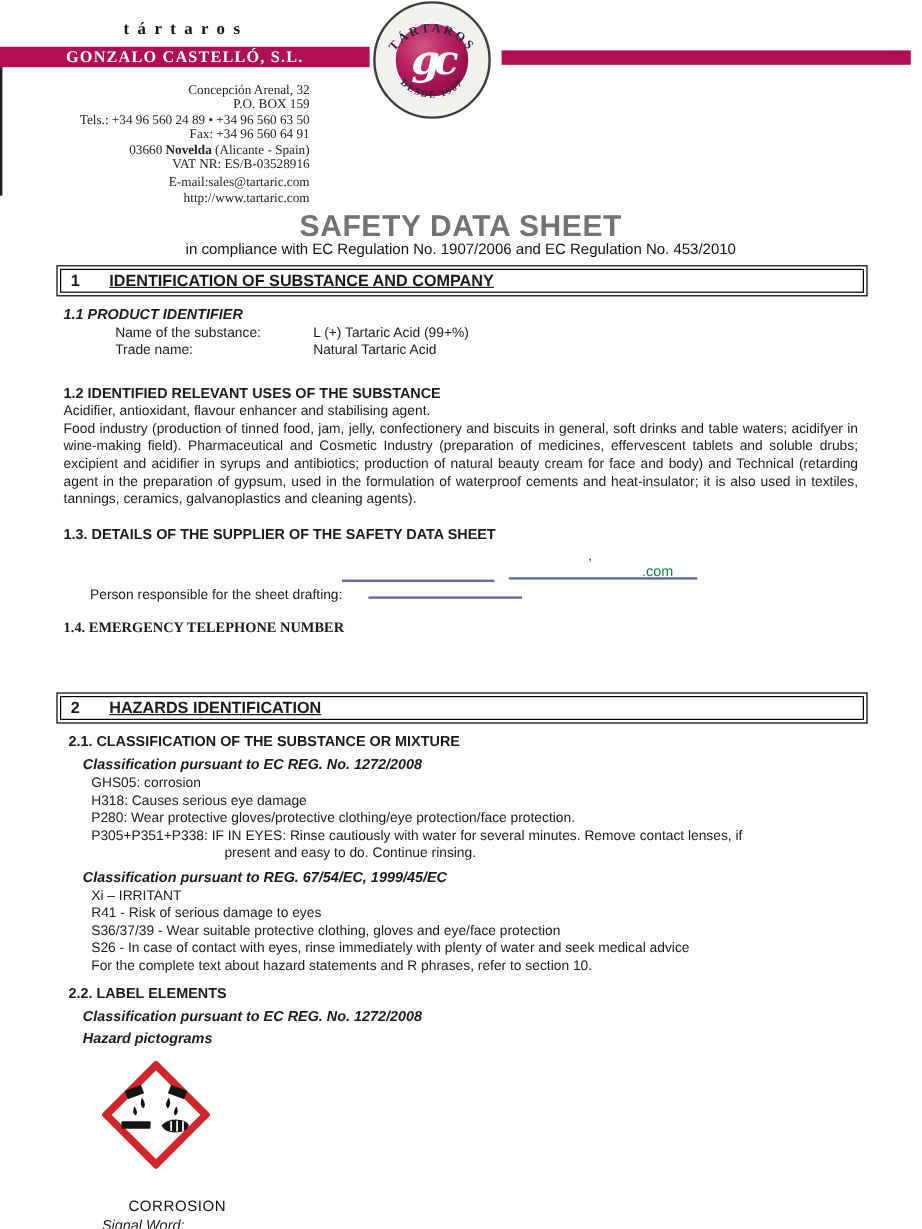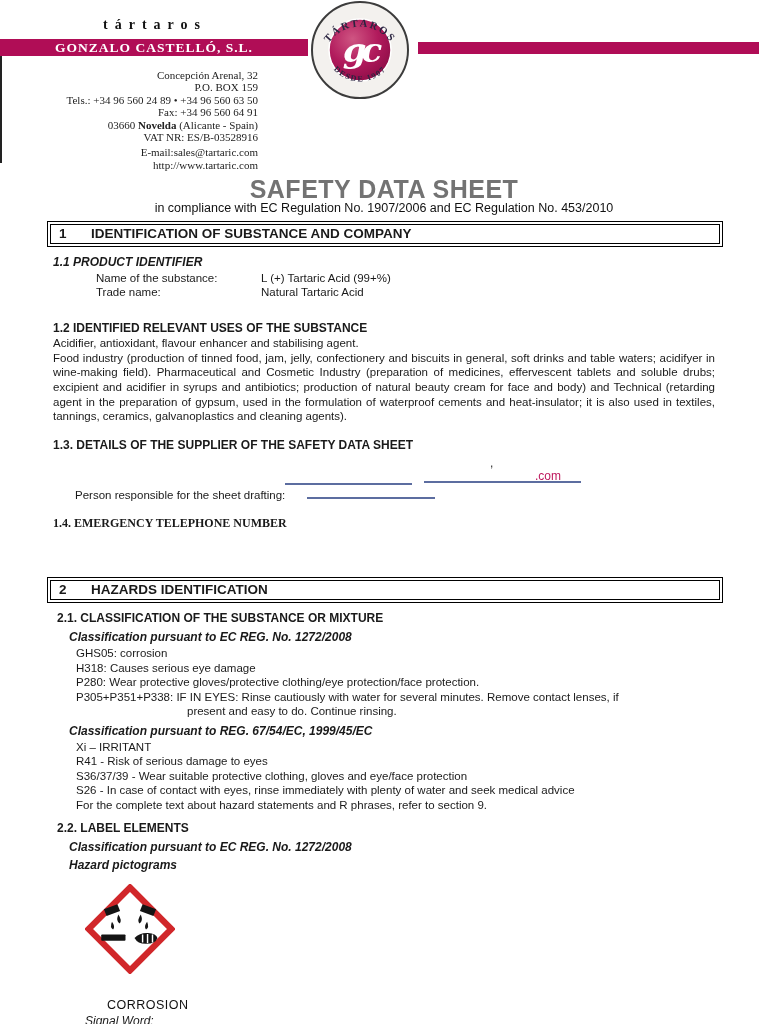--- a/index.html
+++ b/index.html
@@ -27,39 +27,39 @@
   
   .title { position:absolute; left:0; top:175px; width:768px; text-align:center;
            color:#737373; font-weight:bold; font-size:25px; letter-spacing:0.5px; }
   .subtitle { position:absolute; left:0; top:201px; width:768px; text-align:center;
               font-size:12.5px; color:#111; }
 
   
   .doc { position:absolute; left:47px; top:221px; width:676px; font-size:11.5px; }
 
   .secbox { border:1px solid #000; padding:2px; margin-bottom:8px; }
-  .secbox-inner { border:1px solid #000; padding:1px 25px 2px 8px; font-weight:bold; font-size:13.5px; }
+  .secbox-inner { border:1px solid #000; padding:1px 25px 2px 8px; font-weight:bold; font-size:13.5px;text-decoration:underline; }
   .secbox-inner .num { display:inline-block; width:32px; }
 
   .h-bold-italic { font-weight:bold; font-style:italic; font-size:12px; margin:4px 0 2px 6px; }
   .h-bold { font-weight:bold; font-size:12px; margin:2px 0 2px 6px; }
 
   .kv-row { margin-left:26px; line-height:14px;padding-left:23px; }
   .kv-label { display:inline-block; width:165px; }
 
   .s12 { margin-top:22px; }
   .s12 .lead { margin-left:6px; line-height:13.5px; }
   .s12 .para { margin-left:6px; margin-right:8px; text-align:justify; line-height:14.7px; }
 
   .s13 { margin-top:14px; position:relative; height:76px; }
   .comma-mark { position:absolute; left:443px; top:18px; font-size:12px; color:#333; }
   .blank-link { position:absolute; border-bottom:2px solid #5c6da0; height:14px; }
   .u1 { left:238px; top:33px; width:127px; }
   .u2 { left:377px; top:31px; width:157px; text-align:right; padding-right:20px;
-        color:#be185d; font-size:12px; }
+        color:#15803d; font-size:12px; }
   .person-row { position:absolute; left:28px; top:49px; }
   .u3 { display:inline-block; border-bottom:2px solid #5c6da0; width:128px; height:12px;
         margin-left:22px; }
 
   .s14 { margin-top:2px;font-family:Liberation Serif, serif; }
   .sec2box { margin-top:46px; }
 
   .ind1 { margin-left:10px; }
   .ind2 { margin-left:29px; }
   .ind3 { margin-left:22px; }
@@ -168,21 +168,21 @@
     <div class="line ind2">H318: Causes serious eye damage</div>
     <div class="line ind2">P280: Wear protective gloves/protective clothing/eye protection/face protection.</div>
     <div class="line ind2">P305+P351+P338: IF IN EYES: Rinse cautiously with water for several minutes. Remove contact lenses, if</div>
     <div class="hang2">present and easy to do. Continue rinsing.</div>
 
     <div class="h-bold-italic ind3 gap-sm">Classification pursuant to REG. 67/54/EC, 1999/45/EC</div>
     <div class="line ind2">Xi – IRRITANT</div>
     <div class="line ind2">R41 - Risk of serious damage to eyes</div>
     <div class="line ind2">S36/37/39 - Wear suitable protective clothing, gloves and eye/face protection</div>
     <div class="line ind2">S26 - In case of contact with eyes, rinse immediately with plenty of water and seek medical advice</div>
-    <div class="line ind2">For the complete text about hazard statements and R phrases, refer to section 9.</div>
+    <div class="line ind2">For the complete text about hazard statements and R phrases, refer to section 10.</div>
 
     <div class="h-bold ind1 gap-md">2.2. LABEL ELEMENTS</div>
     <div class="h-bold-italic ind3 gap-sm">Classification pursuant to EC REG. No. 1272/2008</div>
     <div class="h-bold-italic ind3">Hazard pictograms</div>
 
     <div class="picto-row">
       <svg width="90" height="90" viewBox="0 0 100 100">
         <polygon points="50,4 96,50 50,96 4,50" fill="#ffffff" stroke="#d1272a" stroke-width="7" stroke-linejoin="miter"></polygon>
         <g fill="#141414">
           <rect x="18" y="56" width="27" height="7" rx="1"></rect>

